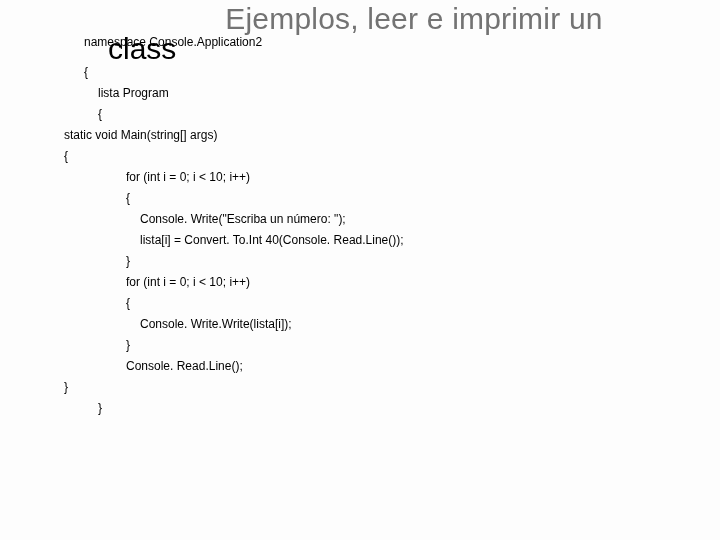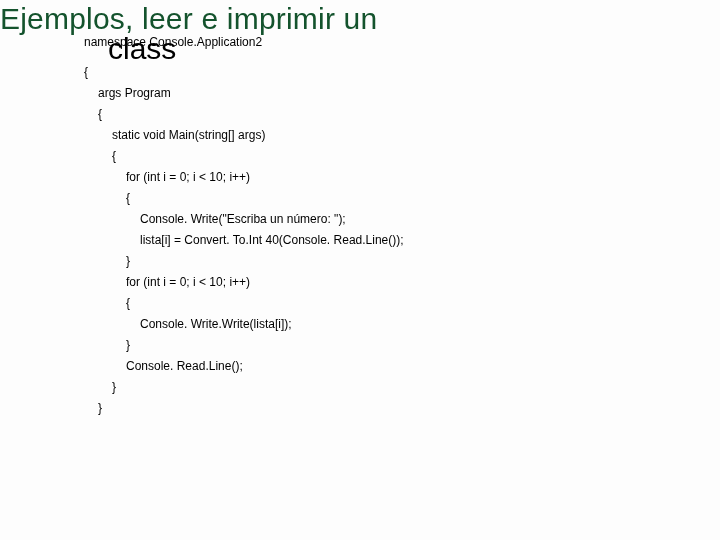--- a/index.html
+++ b/index.html
@@ -13,23 +13,25 @@
     position: relative;
   }
   .slide {
     width: 100%;
     height: 100%;
     padding: 4px 0 0 0;
   }
   .title {
     font-size: 30px;
     font-weight: 400;
-    color: #14532d;
+    color: #737373;
+    margin-left: 108px;
     line-height: 1.0;
     letter-spacing: 0.2px;
+    text-align: center;
   }
   .code-line {
     font-size: 12px;
     font-family: Arial, sans-serif;
     color: #000;
     line-height: 1.0;
     margin-bottom: 9px;
   }
   .code-block {
     margin-top: 0px;
@@ -44,38 +46,38 @@
     font-size: 12px;
   }
   .title-vector {
     margin-left: 108px;
     font-size: 30px;
     font-weight: 400;
     margin-top: -2px;
   }
   .i0 { margin-left: 84px; }
   .i1 { margin-left: 98px; }
-  .i2 { margin-left: 112px; }
+  .i2 { margin-left: 64px; }
   .i3 { margin-left: 126px; }
   .i4 { margin-left: 140px; }
   .gap-small { margin-top: 2px; }
 </style>
 </head>
 <body>
 
 <div class="slide">
   <div class="title-overlay">
     <div class="title">Ejemplos, leer e imprimir un</div>
     <div class="title-vector">class</div>
     <div class="ns-line code-line">namespace Console.Application2</div>
   </div>
 
   <div class="code-block">
     <div class="code-line i0">{</div>
-    <div class="code-line i1">args Program</div>
+    <div class="code-line i1">lista Program</div>
     <div class="code-line i1">{</div>
     <div class="code-line i2">static void Main(string[] args)</div>
     <div class="code-line i2">{</div>
     <div class="code-line i3">for (int i = 0; i &lt; 10; i++)</div>
     <div class="code-line i3">{</div>
     <div class="code-line i4">Console. Write("Escriba un número: ");</div>
     <div class="code-line i4">lista[i] = Convert. To.Int 40(Console. Read.Line());</div>
     <div class="code-line i3">}</div>
     <div class="code-line i3">for (int i = 0; i &lt; 10; i++)</div>
     <div class="code-line i3">{</div>

